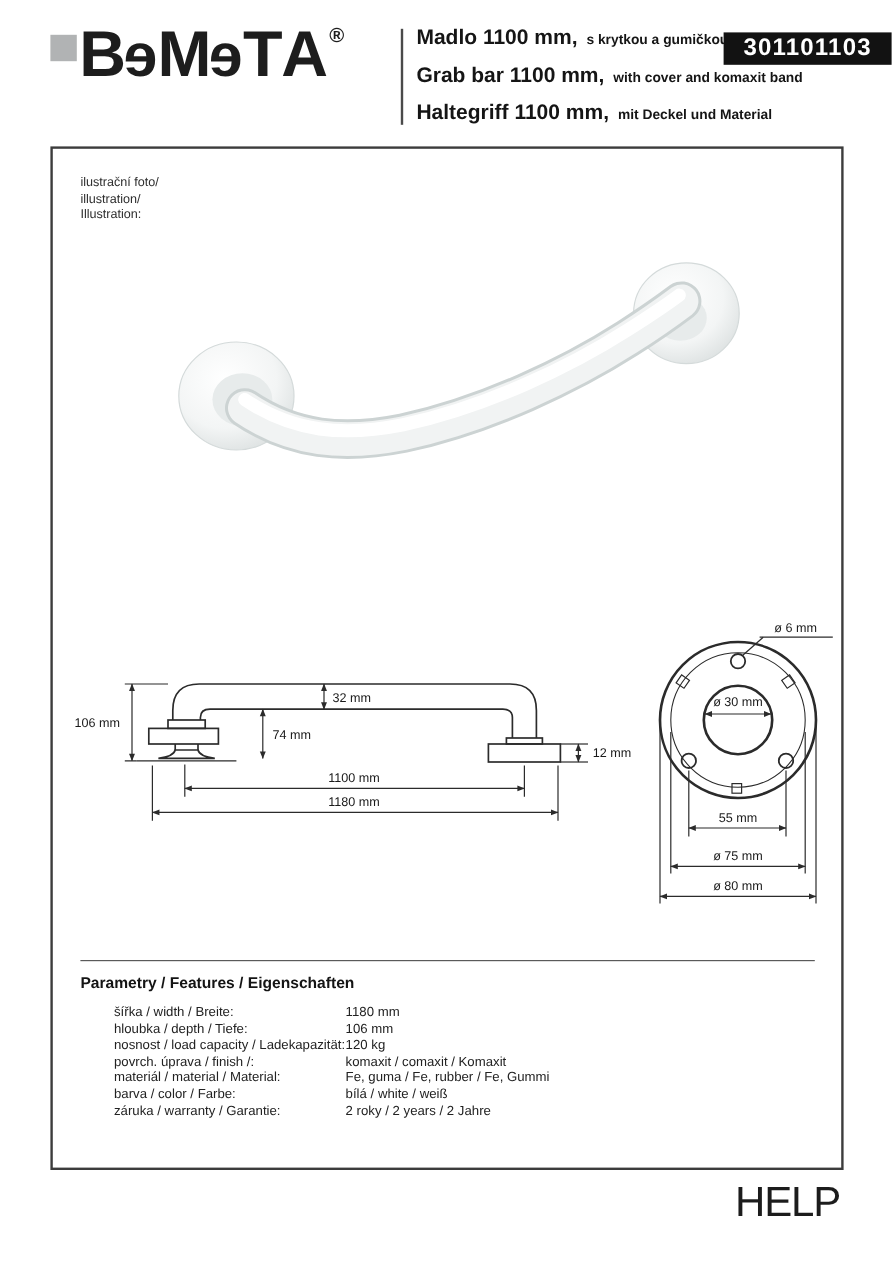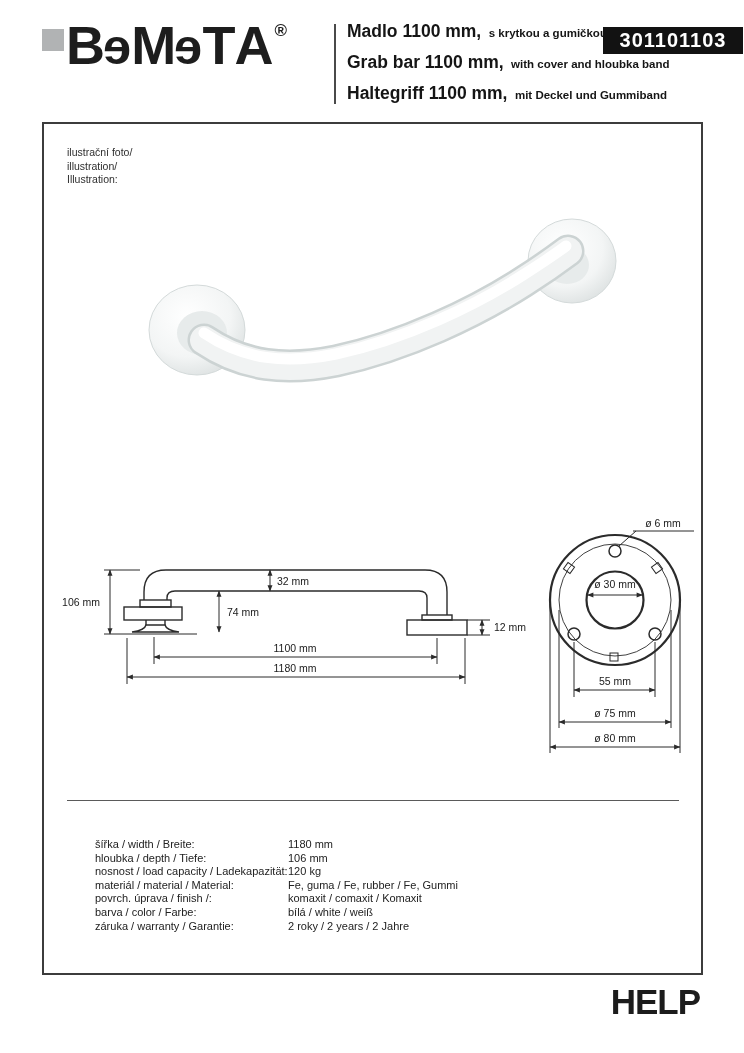--- a/index.html
+++ b/index.html
@@ -25,44 +25,44 @@
   .illu-label{position:absolute;left:23px;top:22px;font-size:10.5px;line-height:13.5px;color:#2e2e2e;}
   .draw-svg{position:absolute;left:0;top:0;}
   
   .param-divider{position:absolute;left:23px;top:676px;width:612px;height:1px;background:#5a5a5a;}
   .param-heading{position:absolute;left:23px;top:687px;font-size:13px;font-weight:bold;color:#141414;}
   .param-table{position:absolute;left:23px;top:714px;font-size:11px;line-height:13.6px;color:#222;margin-left:28px;}
   .param-row{display:flex;}
   .param-label{width:193px;}
   .param-value{}
   
-  .help{position:absolute;left:570px;top:982px;width:130px;text-align:right;font-size:35px;font-weight:bold;letter-spacing:-1px;color:#1c1c1c;}
+  .help{position:absolute;left:570px;top:982px;width:130px;text-align:right;font-size:35px;font-weight:normal;letter-spacing:-1px;color:#1c1c1c;}
   
   text{font-family:"Liberation Sans",sans-serif;font-size:10.5px;fill:#1a1a1a;}
 </style>
 </head>
 <body>
 
 <div class="logo-square"></div>
 <div class="brand"><span class="lt">B</span><span class="lt flip">e</span><span class="lt">M</span><span class="lt flip">e</span><span class="lt">T</span><span class="lt">A</span><span class="reg">®</span>
 </div>
 <div class="hdr-divider"></div>
 
 <div class="titles">
   <div class="title-line">
     <span class="t-main">Madlo 1100 mm,</span>
     <span class="t-sub">s krytkou a gumičkou</span>
   </div>
   <div class="title-line">
     <span class="t-main">Grab bar 1100 mm,</span>
-    <span class="t-sub">with cover and hloubka band</span>
+    <span class="t-sub">with cover and komaxit band</span>
   </div>
   <div class="title-line">
     <span class="t-main">Haltegriff 1100 mm,</span>
-    <span class="t-sub">mit Deckel und Gummiband</span>
+    <span class="t-sub">mit Deckel und Material</span>
   </div>
 </div>
 
 <div class="code-box">
   <span>301101103</span>
 </div>
 
 <div class="main-box">
 
   <div class="illu-label">
@@ -171,42 +171,43 @@
     <g>
       <text x="619" y="403" text-anchor="middle">ø 6 mm</text>
       <text x="571" y="464" text-anchor="middle">ø 30 mm</text>
       <text x="571" y="561" text-anchor="middle">55 mm</text>
       <text x="571" y="593" text-anchor="middle">ø 75 mm</text>
       <text x="571" y="618" text-anchor="middle">ø 80 mm</text>
     </g>
   </svg>
 
   <div class="param-divider"></div>
+  <div class="param-heading">Parametry / Features / Eigenschaften</div>
   <div class="param-table">
     <div class="param-row">
       <div class="param-label">šířka / width / Breite:</div>
       <div class="param-value">1180 mm</div>
     </div>
     <div class="param-row">
       <div class="param-label">hloubka / depth / Tiefe:</div>
       <div class="param-value">106 mm</div>
     </div>
     <div class="param-row">
       <div class="param-label">nosnost / load capacity / Ladekapazität:</div>
       <div class="param-value">120 kg</div>
     </div>
     <div class="param-row">
+      <div class="param-label">povrch. úprava / finish /:</div>
+      <div class="param-value">komaxit / comaxit / Komaxit</div>
+    </div>
+    <div class="param-row">
       <div class="param-label">materiál / material / Material:</div>
       <div class="param-value">Fe, guma / Fe, rubber / Fe, Gummi</div>
     </div>
     <div class="param-row">
-      <div class="param-label">povrch. úprava / finish /:</div>
-      <div class="param-value">komaxit / comaxit / Komaxit</div>
-    </div>
-    <div class="param-row">
       <div class="param-label">barva / color / Farbe:</div>
       <div class="param-value">bílá / white / weiß</div>
     </div>
     <div class="param-row">
       <div class="param-label">záruka / warranty / Garantie:</div>
       <div class="param-value">2 roky / 2 years / 2 Jahre</div>
     </div>
   </div>
 </div>
 

